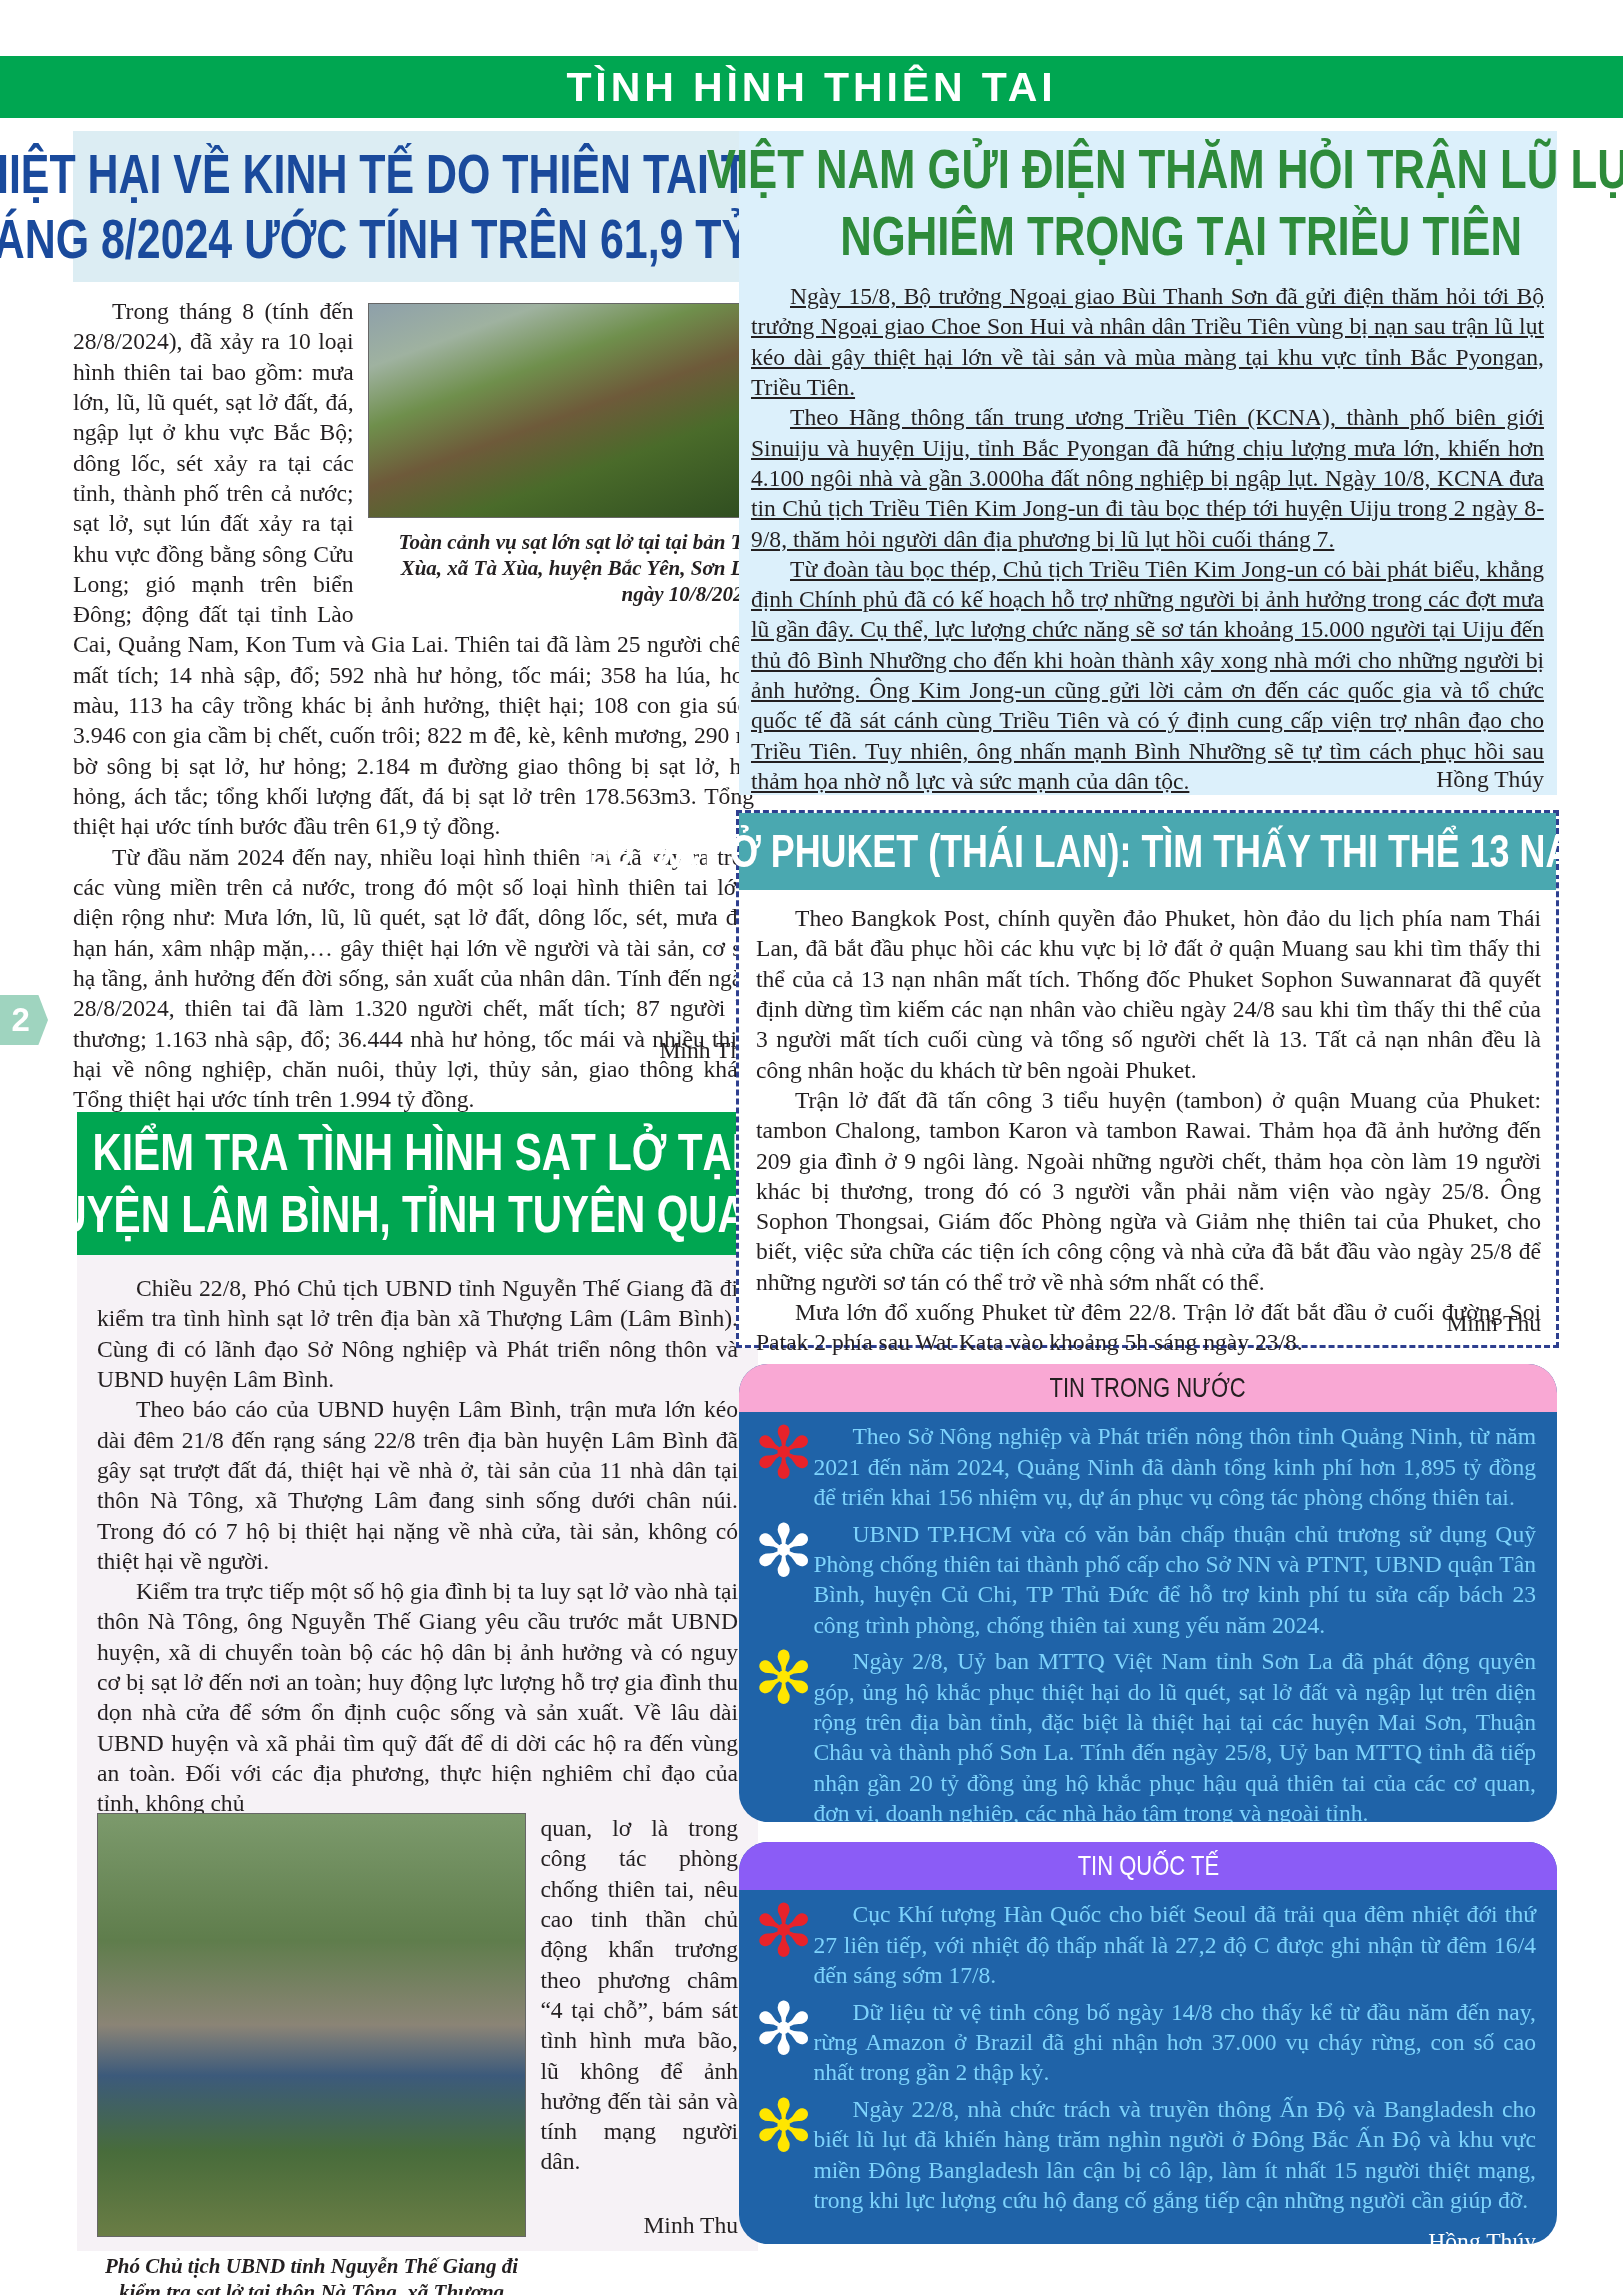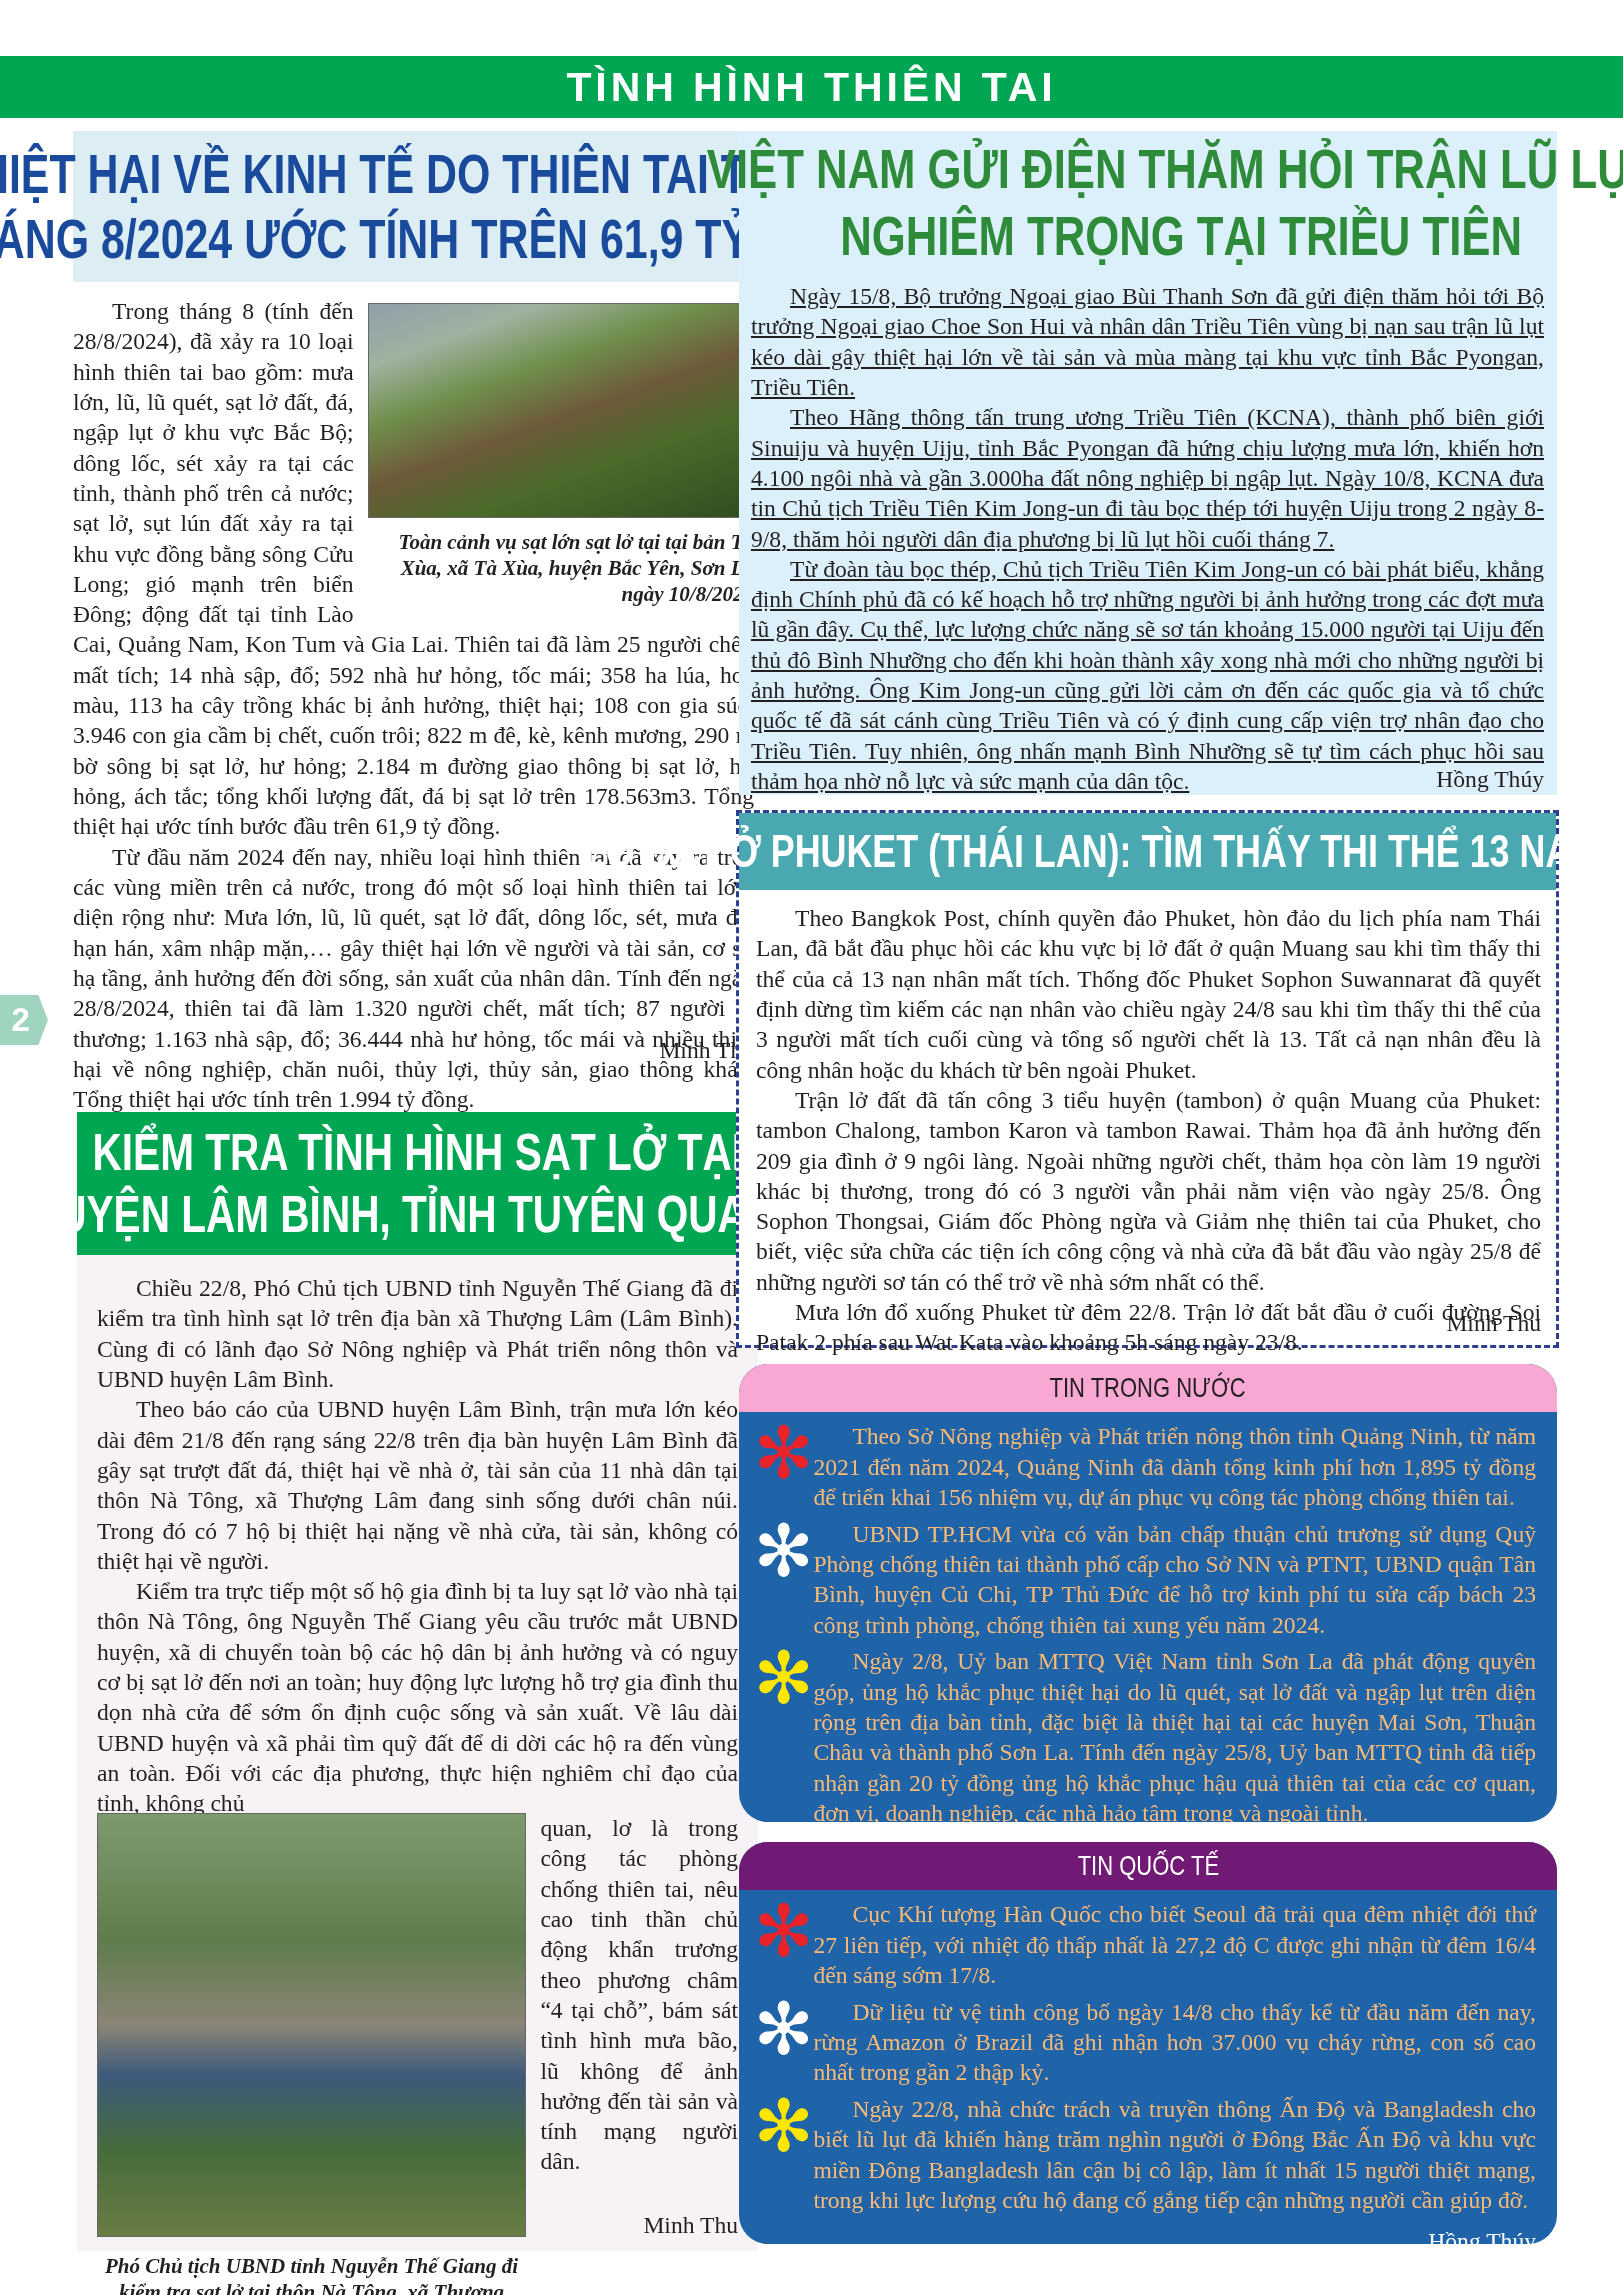--- a/index.html
+++ b/index.html
@@ -67,28 +67,28 @@
   #a4-body { position: absolute; left: 756px; top: 903px; width: 785px; }
   #a4-author { position: absolute; left: 756px; top: 1310px; width: 785px; }
 
   
   .news-box { position: absolute; left: 739px; width: 818px; background: #1f63a8; border-radius: 29px; overflow: hidden; }
   .news-box .nb-head { height: 48px; display: flex; align-items: center; justify-content: center; }
   .news-box .nb-head span { font-family: "Liberation Sans", sans-serif; font-size: 27.5px; transform: scaleX(0.8); display: inline-block; }
   .news-box .items { padding: 9.2px 21px 6.5px 14.4px; }
   .news-item { display: flex; align-items: flex-start; margin-bottom: 6.5px; }
   .asterisk { width: 60px; flex: 0 0 60px; font-family: "DejaVu Sans", sans-serif; font-size: 72px; line-height: 0.9; font-weight: bold; text-align: left; }
-  .news-item .txt { flex: 1; color: #fdba74; font-size: 23.6px; line-height: 1.285; text-align: justify; text-indent: 39px; }
+  .news-item .txt { flex: 1; color: #7dd3fc; font-size: 23.6px; line-height: 1.285; text-align: justify; text-indent: 39px; }
   .news-box .author { color: #fff; padding: 0 21px 14.4px 0; }
 
   #nb1 { top: 1364px; height: 458px; }
   #nb1 .nb-head { background: #f9a8d4; }
   #nb1 .nb-head span { color: #231f20; }
   #nb2 { top: 1842px; height: 402px; }
-  #nb2 .nb-head { background: #701a75; }
+  #nb2 .nb-head { background: #8b5cf6; }
   #nb2 .nb-head span { color: #fff; }
 </style>
 </head>
 <body>
 
 <div class="band">
   <span>TÌNH HÌNH THIÊN TAI</span>
 </div>
 
 <div id="page-tab">

